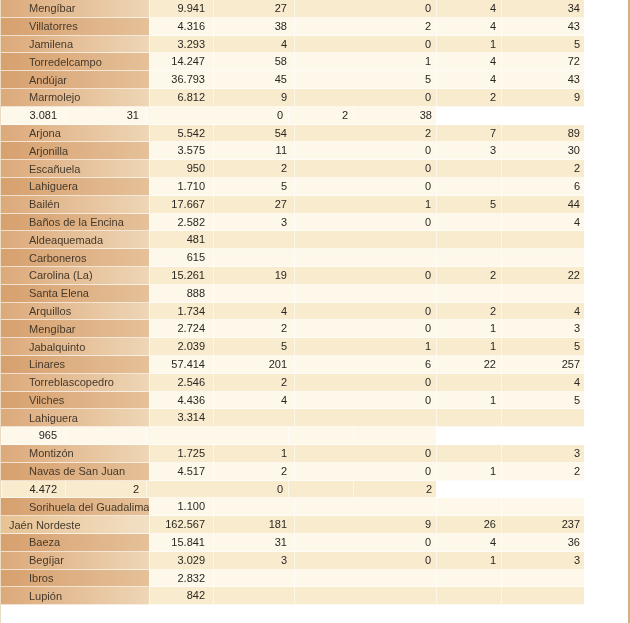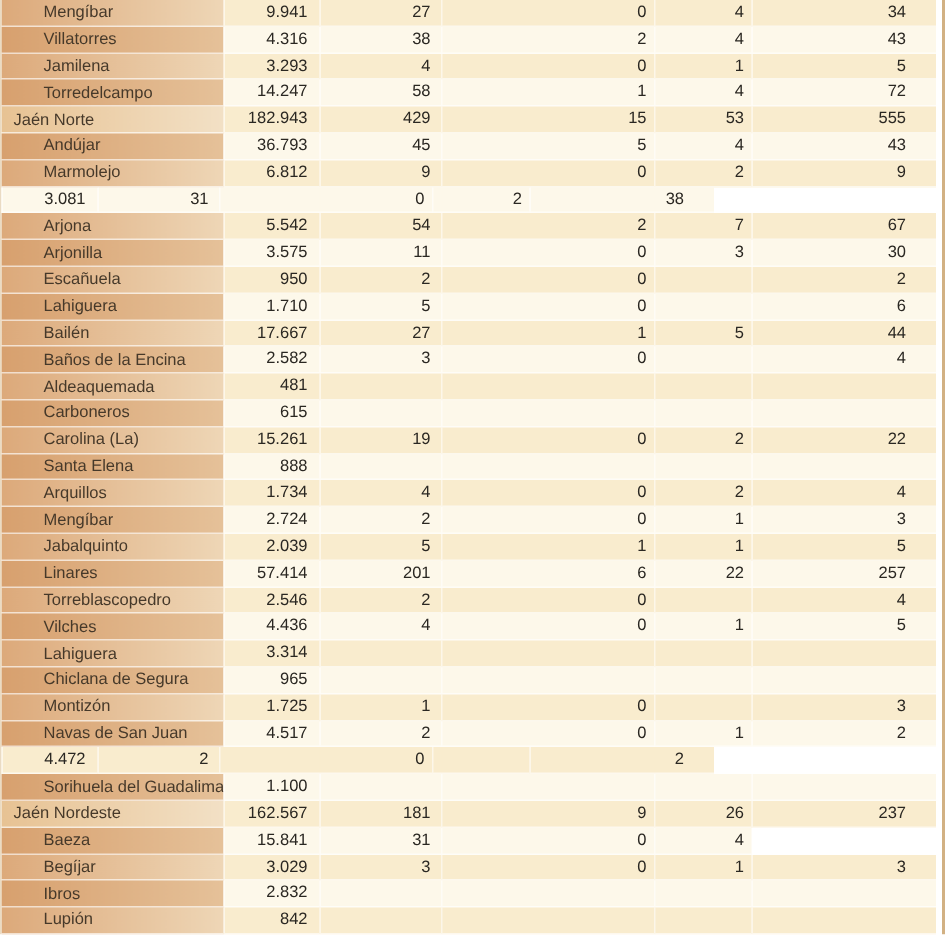--- a/index.html
+++ b/index.html
@@ -23,21 +23,21 @@
   .muni .name{padding-left:28px;}
   .sec  .name{padding-left:8px;}
   .num{
     font-size:11px;color:#2a2722;text-align:right;line-height:16.5px;
     border-left:1px solid rgba(255,255,255,0.55);
   }
   .c1{width:64px;padding-right:8px;}
   .c2{width:81px;padding-right:7px;}
   .c3{width:142px;padding-right:5px;}
   .c4{width:65px;padding-right:5px;}
-  .c5{width:123px;padding-right:20px;}
+  .c5{width:83px;padding-right:4px;}
   .r-light .name{background:linear-gradient(90deg,#dca97a 0%,#eed6b6 100%);}
   .r-dark  .name{background:linear-gradient(90deg,#d7a06e 0%,#e5c199 100%);text-align:right;}
   .sec     .name{background:linear-gradient(90deg,#e7c293 0%,#f2e0c5 100%);}
   .r-light .num{background:#f9ecce;}
   .r-dark  .num{background:#fdf8ea;}
 </style>
 </head>
 <body>
 
 <div id="tbl">
@@ -66,28 +66,20 @@
       <div class="cell num c5">5</div>
     </div>
     <div class="row muni r-dark">
       <div class="cell name">Torredelcampo</div>
       <div class="cell num c1">14.247</div>
       <div class="cell num c2">58</div>
       <div class="cell num c3">1</div>
       <div class="cell num c4">4</div>
       <div class="cell num c5">72</div>
     </div>
-    <div class="row sec r-light">
-      <div class="cell name">Jaén Norte</div>
-      <div class="cell num c1">182.943</div>
-      <div class="cell num c2">429</div>
-      <div class="cell num c3">15</div>
-      <div class="cell num c4">53</div>
-      <div class="cell num c5">555</div>
-    </div>
     <div class="row muni r-dark">
       <div class="cell name">Andújar</div>
       <div class="cell num c1">36.793</div>
       <div class="cell num c2">45</div>
       <div class="cell num c3">5</div>
       <div class="cell num c4">4</div>
       <div class="cell num c5">43</div>
     </div>
     <div class="row muni r-light">
       <div class="cell name">Marmolejo</div>
@@ -103,21 +95,21 @@
       <div class="cell num c3">0</div>
       <div class="cell num c4">2</div>
       <div class="cell num c5">38</div>
     </div>
     <div class="row muni r-light">
       <div class="cell name">Arjona</div>
       <div class="cell num c1">5.542</div>
       <div class="cell num c2">54</div>
       <div class="cell num c3">2</div>
       <div class="cell num c4">7</div>
-      <div class="cell num c5">67</div>
+      <div class="cell num c5">89</div>
     </div>
     <div class="row muni r-dark">
       <div class="cell name">Arjonilla</div>
       <div class="cell num c1">3.575</div>
       <div class="cell num c2">11</div>
       <div class="cell num c3">0</div>
       <div class="cell num c4">3</div>
       <div class="cell num c5">30</div>
     </div>
     <div class="row muni r-light">
@@ -234,21 +226,20 @@
     </div>
     <div class="row muni r-light">
       <div class="cell name">Lahiguera</div>
       <div class="cell num c1">3.314</div>
       <div class="cell num c2"></div>
       <div class="cell num c3"></div>
       <div class="cell num c4"></div>
       <div class="cell num c5"></div>
     </div>
     <div class="row muni r-dark">
-      <div class="cell name">Chiclana de Segura</div>
       <div class="cell num c1">965</div>
       <div class="cell num c2"></div>
       <div class="cell num c3"></div>
       <div class="cell num c4"></div>
       <div class="cell num c5"></div>
     </div>
     <div class="row muni r-light">
       <div class="cell name">Montizón</div>
       <div class="cell num c1">1.725</div>
       <div class="cell num c2">1</div>
@@ -286,20 +277,21 @@
       <div class="cell num c3">9</div>
       <div class="cell num c4">26</div>
       <div class="cell num c5">237</div>
     </div>
     <div class="row muni r-dark">
       <div class="cell name">Baeza</div>
       <div class="cell num c1">15.841</div>
       <div class="cell num c2">31</div>
       <div class="cell num c3">0</div>
       <div class="cell num c4">4</div>
+      <div class="cell num c5">36</div>
     </div>
     <div class="row muni r-light">
       <div class="cell name">Begíjar</div>
       <div class="cell num c1">3.029</div>
       <div class="cell num c2">3</div>
       <div class="cell num c3">0</div>
       <div class="cell num c4">1</div>
       <div class="cell num c5">3</div>
     </div>
     <div class="row muni r-dark">

